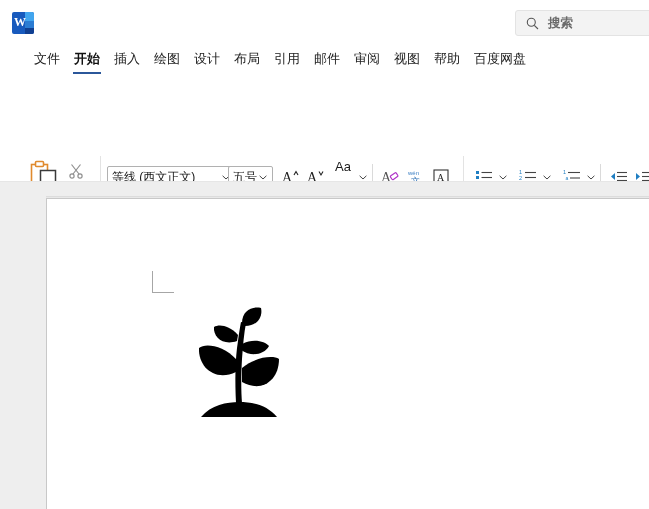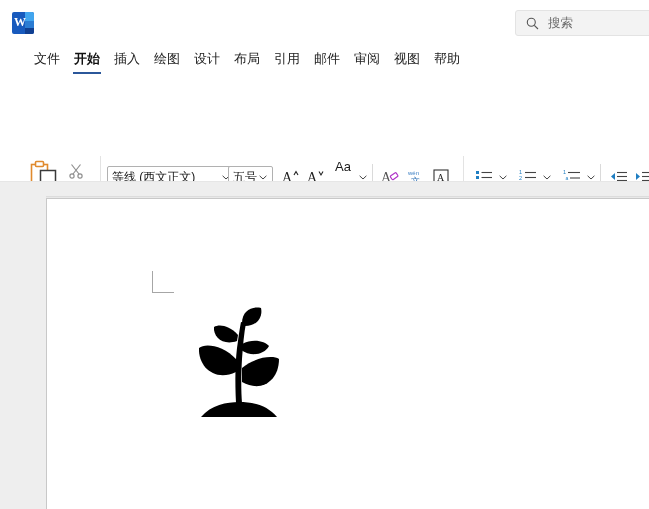--- a/index.html
+++ b/index.html
@@ -51,21 +51,21 @@
   .searchbox {
     position: absolute; left: 515px; top: 10px;
     width: 175px; height: 26px;
     background: #f3f3f3;
     border: 1px solid #e3e3e3;
     border-radius: 3px;
     display: flex; align-items: center;
   }
   .searchbox .mag { margin-left: 10px; flex: none; display:block; }
   .searchbox .ph {
-    margin-left: 9px; font-size: 12.5px; color: #6b6b6b; white-space: nowrap;
+    margin-left: 9px; font-size: 12.5px; color: #6b6b6b; white-space: nowrap; font-weight: bold;
   }
 
   
   .tabstrip {
     position: absolute; left: 0; top: 46px; width: 649px; height: 30px;
     background: #ffffff;
     display: flex; align-items: flex-start; padding-left: 27px;
   }
   .tab {
     position: relative;
@@ -207,20 +207,21 @@
   <div class="tab active">开始</div>
   <div class="tab">插入</div>
   <div class="tab">绘图</div>
   <div class="tab">设计</div>
   <div class="tab">布局</div>
   <div class="tab">引用</div>
   <div class="tab">邮件</div>
   <div class="tab">审阅</div>
   <div class="tab">视图</div>
   <div class="tab">帮助</div>
+  <div class="tab">百度网盘</div>
 </div>
 
 <div class="ribbon">
 
   <div class="paste-btn">
     <div class="clip-icon">
       <svg width="32" height="34" viewBox="0 0 32 34">
         <rect x="3" y="4" width="17" height="22" fill="#fff" stroke="#e08game" stroke-width="0"></rect>
         <rect x="3.5" y="4.5" width="16" height="21" fill="#ffffff" stroke="#e08a2e" stroke-width="1.6"></rect>
         <rect x="7.5" y="1.5" width="8" height="5" rx="1" fill="#ffffff" stroke="#e08a2e" stroke-width="1.6"></rect>

